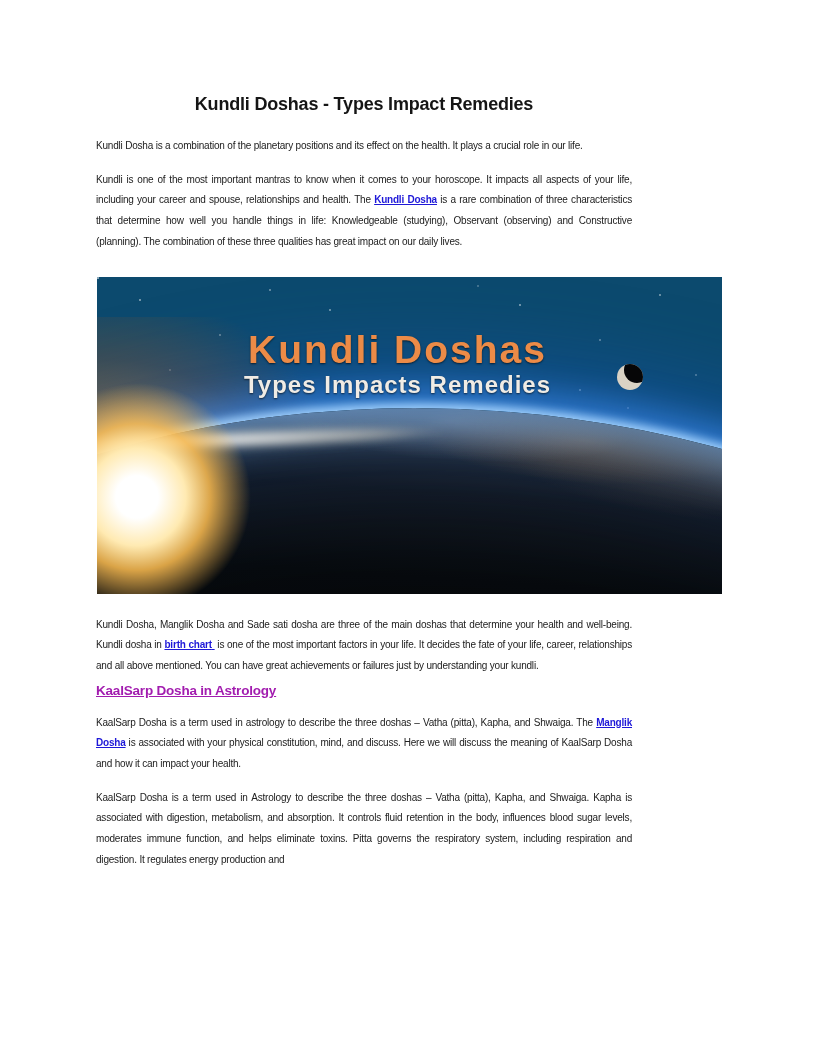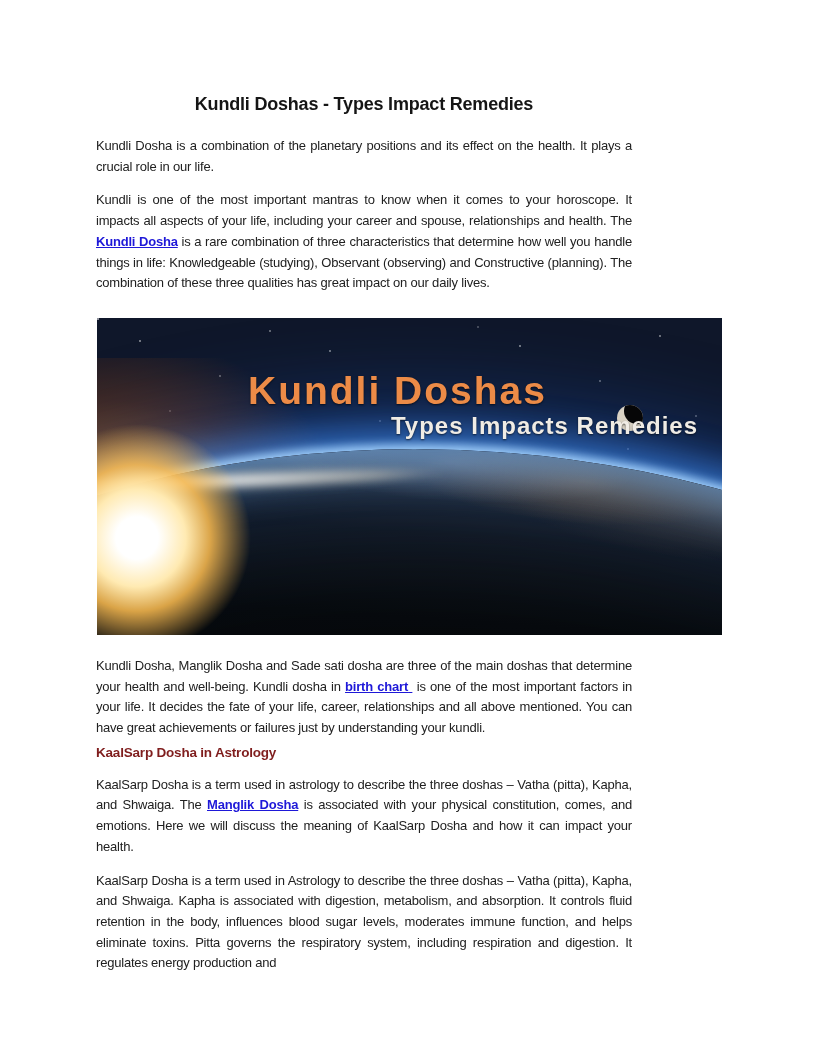--- a/index.html
+++ b/index.html
@@ -13,38 +13,38 @@
   .page {
     width:672px; height:1056px;
     padding:94px 40px 0 96px;
   }
   .doc-title {
     font-size:18px; font-weight:bold; text-align:center;
     color:#151515; letter-spacing:-0.2px;
     margin-bottom:21px;
   }
   .body-text {
-    font-size:13px; line-height:20.7px; letter-spacing:-0.2px;
+    font-size:10px; line-height:20.7px; letter-spacing:-0.2px;
     text-align:justify; margin-bottom:13px; color:#212121;
   }
   .body-text.pre-image { margin-bottom:24px; }
   .body-text.post-image { margin-bottom:6px; }
   .section-heading {
     font-size:13.5px; font-weight:bold; letter-spacing:-0.2px;
-    margin:0 0 15px 0; color:#7f1d1d;
+    margin:0 0 15px 0; color:#a21caf;text-decoration:underline;
   }
   .doc-link {
     color:#1e18d8; font-weight:bold; text-decoration:underline; cursor:pointer;
   }
   .doc-link.trail::after { content:"\00a0"; }
 
   
   .hero {
     position:relative; width:625px; height:317px;
-    background:#0f172a; overflow:hidden; margin:0 0 21px 1px;
+    background:#0c4a6e; overflow:hidden; margin:0 0 21px 1px;
   }
   .stars { position:absolute; inset:0; }
   .stars::before {
     content:""; position:absolute; left:0; top:0; width:2px; height:2px;
     background:rgba(255,255,255,.7); border-radius:50%;
     box-shadow:
       42px 22px 0 rgba(255,255,255,.55), 122px 57px 0 rgba(255,255,255,.4),
       232px 32px 0 rgba(255,255,255,.5), 332px 72px 0 rgba(255,255,255,.35),
       422px 27px 0 rgba(255,255,255,.55), 502px 62px 0 rgba(255,255,255,.4),
       562px 17px 0 rgba(255,255,255,.5), 598px 97px 0 rgba(255,255,255,.35),
@@ -122,25 +122,25 @@
 
   <div class="hero">
     <div class="stars"></div>
     <div class="sun-glow"></div>
     <div class="earth"></div>
     <div class="horizon-light"></div>
     <div class="sun-core"></div>
     <div class="moon"></div>
     <div class="hero-text">
       <div class="hero-title" style="color:#EC8B47;">Kundli Doshas</div>
-      <div class="hero-subtitle" style="color:#F0ECE5;text-align:right;">Types Impacts Remedies</div>
+      <div class="hero-subtitle" style="color:#F0ECE5;">Types Impacts Remedies</div>
     </div>
   </div>
 
   <p class="body-text post-image"><span>Kundli Dosha, Manglik Dosha and Sade sati dosha are three of the main doshas that determine your health and well-being. Kundli dosha in </span><a href="#" class="doc-link trail">birth chart</a><span> is one of the most important factors in your life. It decides the fate of your life, career, relationships and all above mentioned. You can have great achievements or failures just by understanding your kundli.</span></p>
 
   <h2 class="section-heading">KaalSarp Dosha in Astrology</h2>
 
-  <p class="body-text"><span>KaalSarp Dosha is a term used in astrology to describe the three doshas – Vatha (pitta), Kapha, and Shwaiga. The </span><a href="#" class="doc-link">Manglik Dosha</a><span> is associated with your physical constitution, comes, and emotions. Here we will discuss the meaning of KaalSarp Dosha and how it can impact your health.</span></p>
+  <p class="body-text"><span>KaalSarp Dosha is a term used in astrology to describe the three doshas – Vatha (pitta), Kapha, and Shwaiga. The </span><a href="#" class="doc-link">Manglik Dosha</a><span> is associated with your physical constitution, mind, and discuss. Here we will discuss the meaning of KaalSarp Dosha and how it can impact your health.</span></p>
 
   <p class="body-text"><span>KaalSarp Dosha is a term used in Astrology to describe the three doshas – Vatha (pitta), Kapha, and Shwaiga. Kapha is associated with digestion, metabolism, and absorption. It controls fluid retention in the body, influences blood sugar levels, moderates immune function, and helps eliminate toxins. Pitta governs the respiratory system, including respiration and digestion. It regulates energy production and</span></p>
 
 </div>
 
 </body></html>

